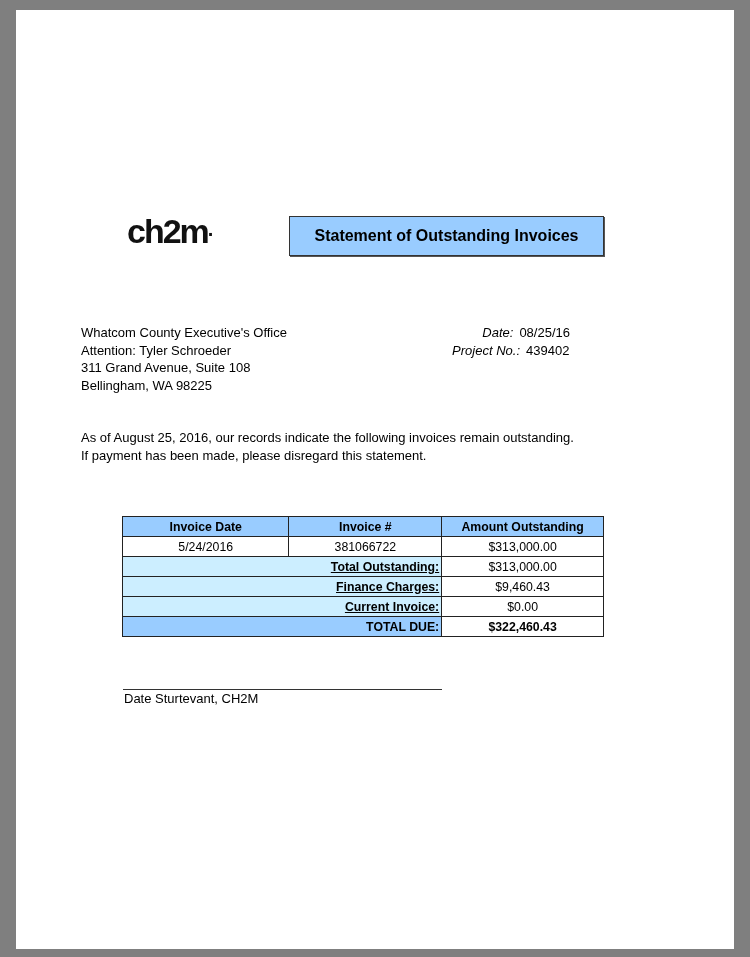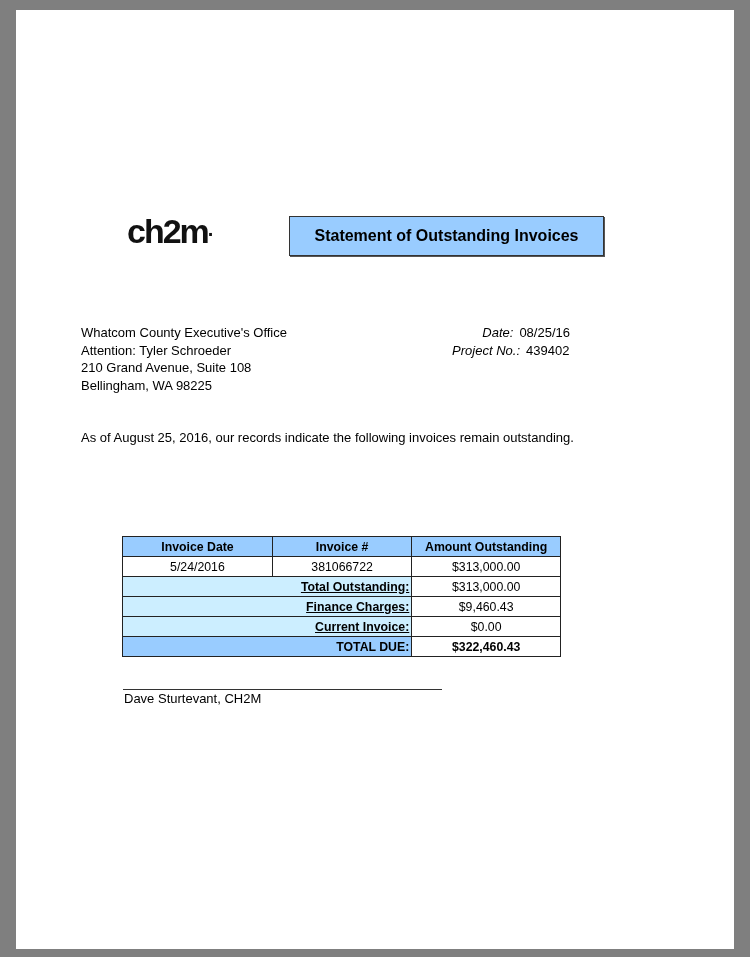--- a/index.html
+++ b/index.html
@@ -45,22 +45,22 @@
       font-size: 16px;
     }
     .text { position: absolute; font-size: 13px; line-height: 17.5px; }
     .addr { left: 81px; top: 324px; }
     .meta { left: 400px; top: 324px; width: 170px; }
     .meta .row { display: flex; }
     .meta .lbl { width: 120px; text-align: right; font-style: italic; padding-right: 6px; }
     .intro { left: 81px; top: 429px; }
     table.inv {
       position: absolute;
-      left: 122px; top: 536px;
-      width: 439px;
+      left: 122px; top: 516px;
+      width: 482px;
       border-collapse: collapse;
       font-size: 12.3px;
     }
     table.inv td, table.inv th {
       border: 1px solid #222;
       height: 19px;
       padding: 0 2px;
     }
     table.inv th { background: #99ccff; font-weight: bold; text-align: center; }
     .c1 { width: 163px; }
@@ -88,37 +88,38 @@
   </div>
 </div>
 
 <div class="title-box">
   <span>Statement of Outstanding Invoices</span>
 </div>
 
 <div class="text addr">
   <div>Whatcom County Executive's Office</div>
   <div>Attention: Tyler Schroeder</div>
-  <div>210 Grand Avenue, Suite 108</div>
+  <div>311 Grand Avenue, Suite 108</div>
   <div>Bellingham, WA 98225</div>
 </div>
 
 <div class="text meta">
   <div class="row">
     <span class="lbl">Date:</span>
     <span>08/25/16</span>
   </div>
   <div class="row">
     <span class="lbl">Project No.:</span>
     <span>439402</span>
   </div>
 </div>
 
 <div class="text intro">
   <div>As of August 25, 2016, our records indicate the following invoices remain outstanding.</div>
+  <div>If payment has been made, please disregard this statement.</div>
 </div>
 
 <table class="inv">
   <tbody>
       <tr>
     <th class="c1">Invoice Date</th>
     <th class="c2">Invoice #</th>
     <th class="c3">Amount Outstanding</th>
   </tr>
   <tr>
@@ -139,13 +140,13 @@
     <td class="right">$0.00</td>
   </tr>
   <tr>
     <td colspan="2" class="total-label">TOTAL DUE:</td>
     <td class="right bold">$322,460.43</td>
   </tr>
 </tbody>
   </table>
 
 <div class="sigline"></div>
-<div class="text signame">Dave Sturtevant, CH2M</div>
+<div class="text signame">Date Sturtevant, CH2M</div>
 
 </body></html>

